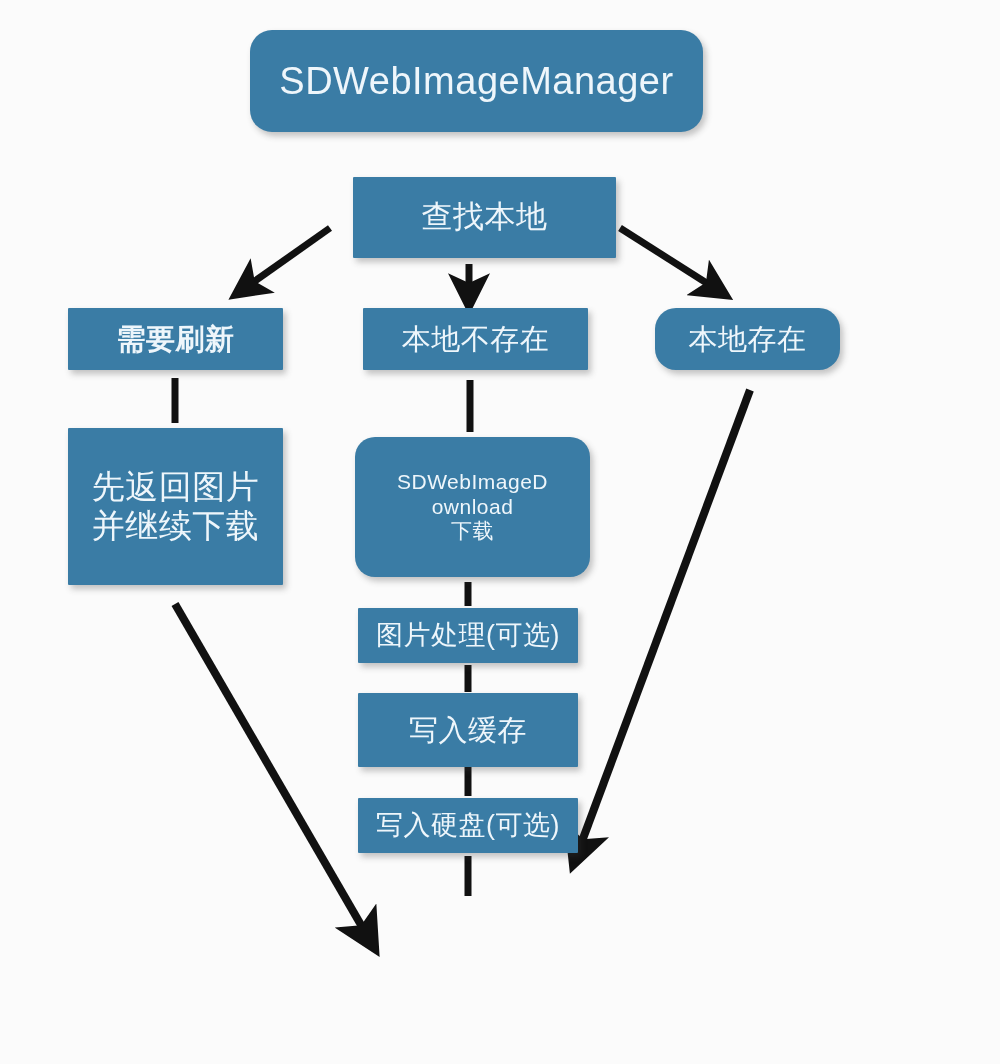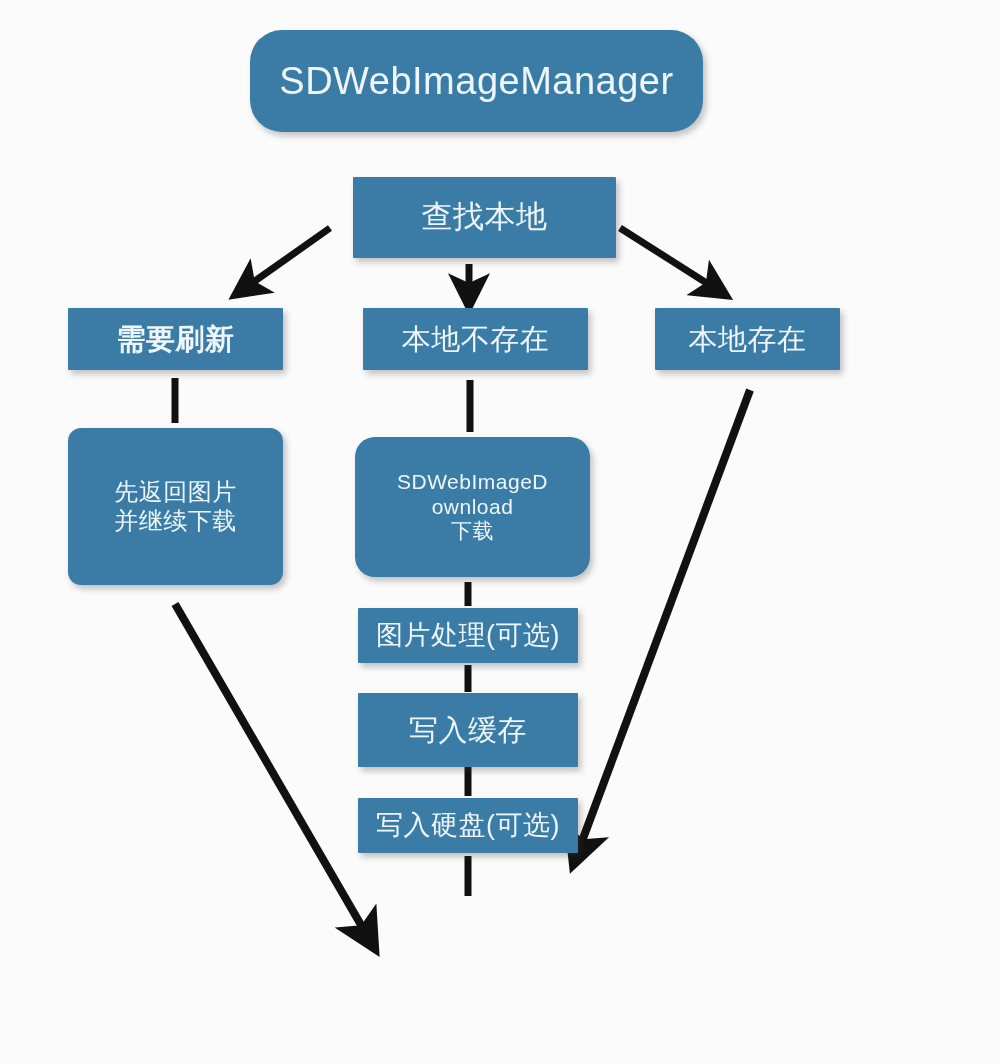--- a/index.html
+++ b/index.html
@@ -39,32 +39,32 @@
     box-shadow: 3px 4px 6px rgba(60,60,60,0.30);
     z-index: 2;
     letter-spacing: 0.5px;
     -webkit-font-smoothing: antialiased;
   }
   .node .label {
     display: block;
     width: 100%;
     white-space: pre-line;
   }
-  .node.rounded-lg { border-radius: 32px; }
+  .node.rounded-lg { border-radius: 22px; }
   .node.rounded-md { border-radius: 20px; }
   .node.ellipse   { border-radius: 50%; }
   .node.rect      { border-radius: 1px; }
 
   
   #node-manager   { left:250px; top:30px;  width:453px; height:102px; font-size:38px; }
   #node-lookup    { left:353px; top:177px; width:263px; height:81px;  font-size:31px; }
   #node-refresh   { left:68px;  top:308px; width:215px; height:62px;  font-size:29px; }
   #node-notlocal  { left:363px; top:308px; width:225px; height:62px;  font-size:29px; }
   #node-local     { left:655px; top:308px; width:185px; height:62px;  font-size:29px; }
-  #node-returnfirst { left:68px; top:428px; width:215px; height:157px; font-size:24px;border-radius:13px; }
+  #node-returnfirst { left:68px; top:428px; width:215px; height:157px; font-size:33px; }
   #node-downloader  { left:355px; top:437px; width:235px; height:140px; font-size:21px; }
   #node-process   { left:358px; top:608px; width:220px; height:55px;  font-size:27px; }
   #node-cache     { left:358px; top:693px; width:220px; height:74px;  font-size:29px; }
   #node-disk      { left:358px; top:798px; width:220px; height:55px;  font-size:27px; }
   #node-return    { left:382px; top:893px; width:171px; height:125px; font-size:33px; }
 </style>
 </head>
 <body>
 
 <div id="canvas" style="background: rgb(251, 251, 251);">
@@ -108,21 +108,21 @@
   </div>
 
   <div class="node rect" id="node-refresh" style="background: rgb(58, 124, 165); color: rgb(238, 246, 251); font-weight: bold;">
     <span class="label">需要刷新</span>
   </div>
 
   <div class="node rect" id="node-notlocal" style="background: rgb(58, 124, 165); color: rgb(238, 246, 251);">
     <span class="label">本地不存在</span>
   </div>
 
-  <div class="node rect" id="node-local" style="background: rgb(58, 124, 165); color: rgb(238, 246, 251);">
+  <div class="node rect" id="node-local" style="background: rgb(58, 124, 165); color: rgb(238, 246, 251); border-radius: 21px;">
     <span class="label">本地存在</span>
   </div>
 
   <div class="node rect" id="node-returnfirst" style="background: rgb(58, 124, 165); color: rgb(238, 246, 251);">
     <span class="label">先返回图片
 并继续下载</span>
   </div>
 
   <div class="node rounded-md" id="node-downloader" style="background: rgb(58, 124, 165); color: rgb(238, 246, 251);">
     <span class="label">SDWebImageD

